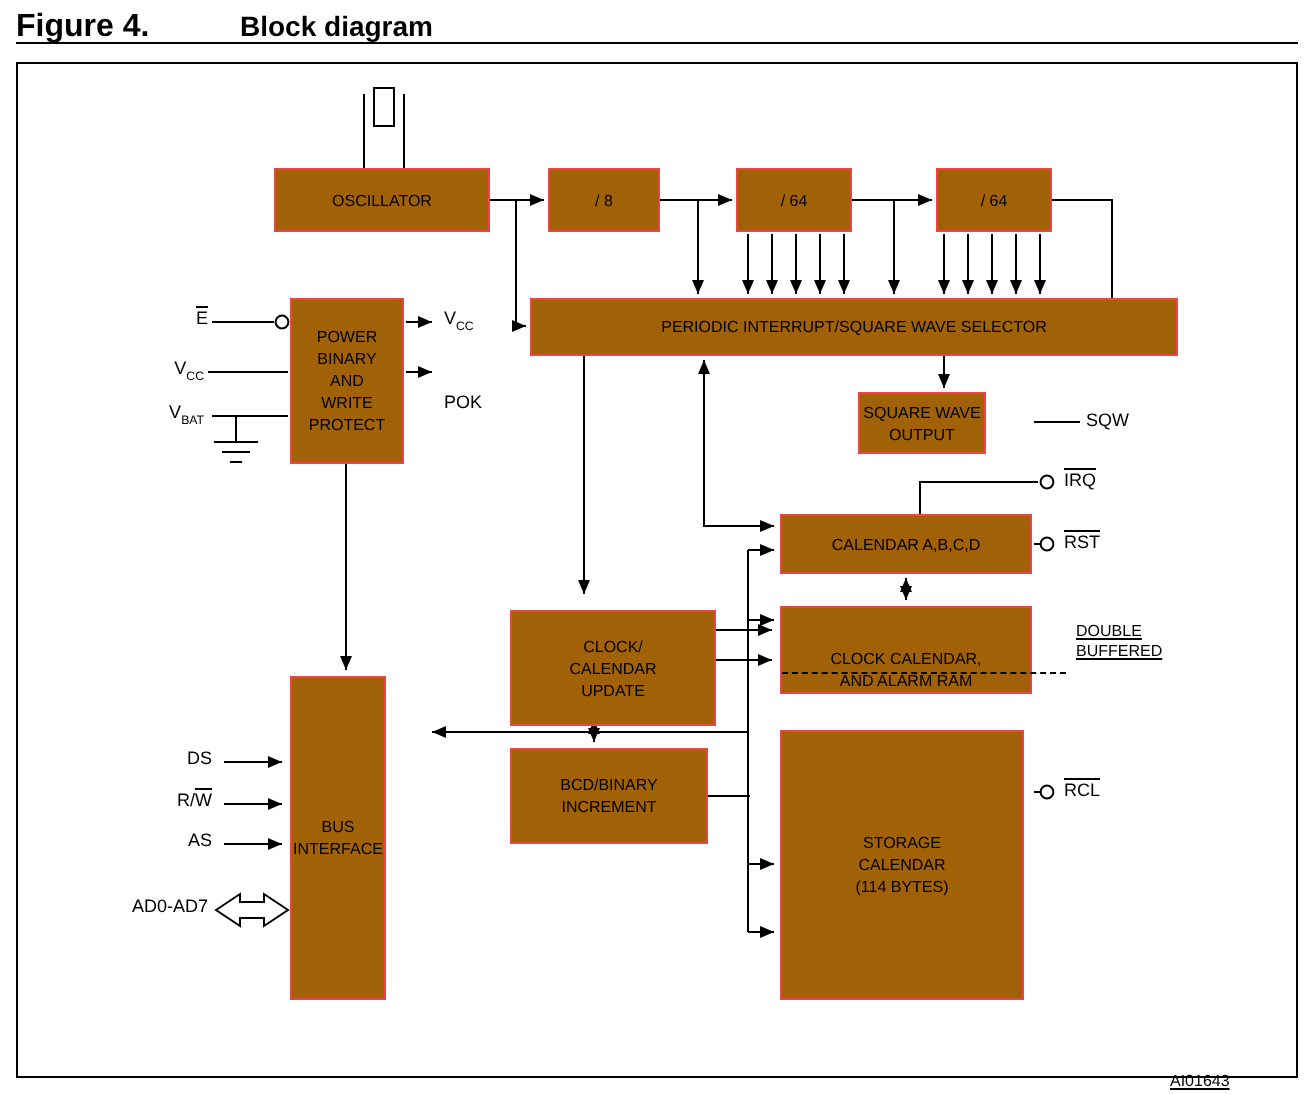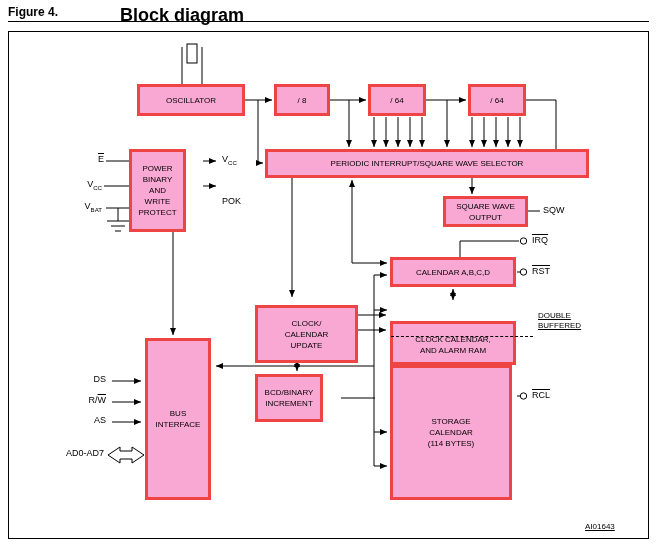--- a/index.html
+++ b/index.html
@@ -1,27 +1,27 @@
 <!DOCTYPE html>
 <html><head>
 <meta charset="utf-8">
 <style>
   * { margin:0; padding:0; box-sizing:border-box; }
   body { background:#fff; }
   .canvas { position:relative; width:657px; height:547px; background:#fff;
             font-family:"Liberation Sans","DejaVu Sans",sans-serif; color:#000; overflow:hidden; }
-  .fig-label { position:absolute; top:5px; left:8px; font-size:12px; font-weight:bold; }
-  .fig-title { position:absolute; top:5px; left:100px; font-size:18px; font-weight:bold;padding-left:20px; }
+  .fig-label { position:absolute; top:5px; left:8px; font-size:16px; font-weight:bold; }
+  .fig-title { position:absolute; top:5px; left:100px; font-size:14px; font-weight:bold;padding-left:20px; }
   .title-rule { position:absolute; top:21px; left:8px; width:641px; border-bottom:1px solid #000; }
   .frame { position:absolute; top:31px; left:8px; width:641px; height:508px; border:1px solid #000; }
   .wires { position:absolute; top:0; left:0; z-index:1; }
-  .blk { position:absolute; border:3px solid #ef4444; background:#f9a8d4; z-index:2;
+  .blk { position:absolute; border:1px solid #ef4444; background:#a16207; z-index:2;
          display:flex; flex-direction:column; align-items:center; justify-content:center;
          text-align:center; font-size:8px; line-height:11px; }
-  .blk.topalign { justify-content:center; padding-top:3px;margin-top:18px; }
+  .blk.topalign { justify-content:flex-end; padding-top:3px; }
   .lbl { position:absolute; z-index:2; font-size:9px; line-height:10px; white-space:nowrap; }
   .lbl.r { text-align:right; }
   .lbl8 { font-size:8px; line-height:10px;text-decoration:underline; }
   .ov { text-decoration:overline; }
   sub { font-size:0.68em; }
   .dashline { position:absolute; left:391px; top:336px; width:142px; height:0;
               border-top:1px dashed #000; z-index:3; }
 </style>
 </head>
 <body>
@@ -118,53 +118,53 @@
   </div>
   <div class="blk" style="left:368px;top:84px;width:58px;height:32px">
     <span>/ 64</span>
   </div>
   <div class="blk" style="left:468px;top:84px;width:58px;height:32px">
     <span>/ 64</span>
   </div>
   <div class="blk" style="left:265px;top:149px;width:324px;height:29px">
     <span>PERIODIC INTERRUPT/SQUARE WAVE SELECTOR</span>
   </div>
-  <div class="blk" style="left:129px;top:149px;width:57px;height:83px">
+  <div class="blk" style="left:145px;top:149px;width:57px;height:83px">
     <span>POWER</span>
     <span>BINARY</span>
     <span>AND</span>
     <span>WRITE</span>
     <span>PROTECT</span>
   </div>
-  <div class="blk" style="left:443px;top:196px;width:85px;height:31px">
+  <div class="blk" style="left:429px;top:196px;width:64px;height:31px">
     <span>SQUARE WAVE</span>
     <span>OUTPUT</span>
   </div>
   <div class="blk" style="left:390px;top:257px;width:126px;height:30px">
     <span>CALENDAR A,B,C,D</span>
   </div>
   <div class="blk topalign" style="left:390px;top:303px;width:126px;height:44px">
     <span>CLOCK CALENDAR,</span>
     <span>AND ALARM RAM</span>
   </div>
   <div class="blk" style="left:255px;top:305px;width:103px;height:58px">
     <span>CLOCK/</span>
     <span>CALENDAR</span>
     <span>UPDATE</span>
   </div>
-  <div class="blk" style="left:255px;top:374px;width:68px;height:48px">
+  <div class="blk" style="left:255px;top:374px;width:99px;height:48px">
     <span>BCD/BINARY</span>
     <span>INCREMENT</span>
   </div>
   <div class="blk" style="left:390px;top:365px;width:122px;height:135px">
     <span>STORAGE</span>
     <span>CALENDAR</span>
     <span>(114 BYTES)</span>
   </div>
-  <div class="blk" style="left:145px;top:338px;width:66px;height:162px">
+  <div class="blk" style="left:145px;top:338px;width:48px;height:162px">
     <span>BUS</span>
     <span>INTERFACE</span>
   </div>
 
   <div class="dashline"></div>
   <div class="lbl lbl8" style="left:538px;top:311px">
     <div>DOUBLE</div>
     <div>BUFFERED</div>
   </div>
 
@@ -201,15 +201,15 @@
   <div class="lbl r" style="left:66px;top:395px;width:40px">
     <span>R/</span><span class="ov">W</span>
   </div>
   <div class="lbl r" style="left:70px;top:415px;width:36px">
     <span>AS</span>
   </div>
   <div class="lbl r" style="left:52px;top:448px;width:52px">
     <span>AD0-AD7</span>
   </div>
 
-  <div class="lbl lbl8" style="left:585px;top:522px">AI01643</div>
+  <div class="lbl lbl8" style="left:585px;top:536px">AI01643</div>
 
 </div>
 
 </body></html>

